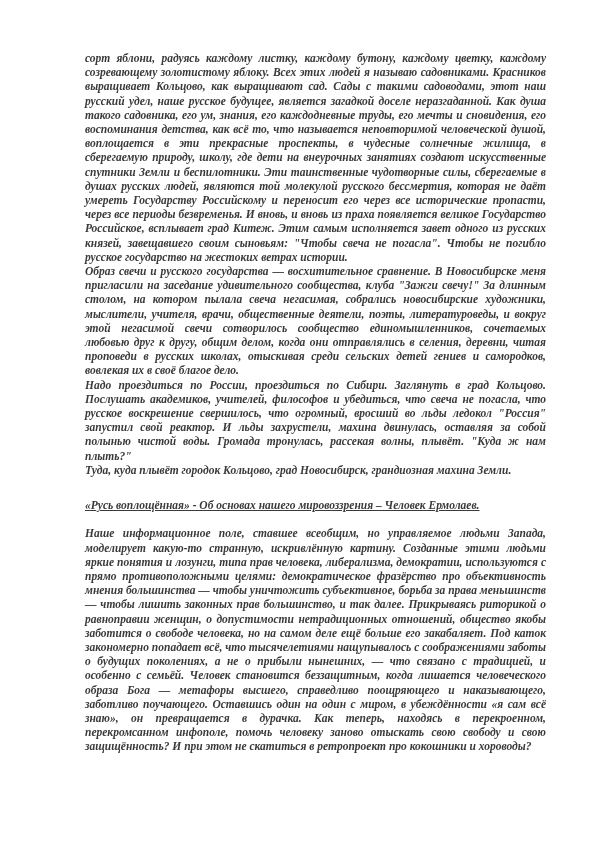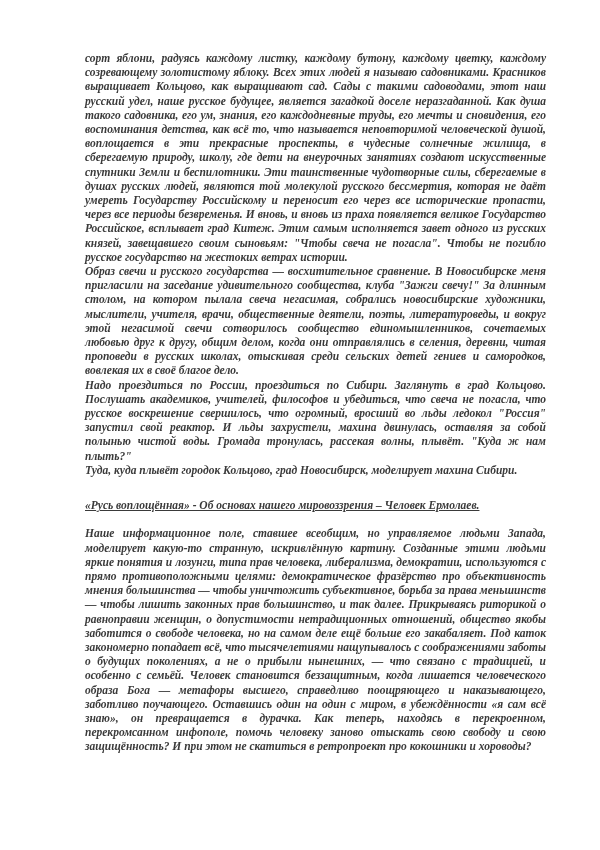--- a/index.html
+++ b/index.html
@@ -32,17 +32,17 @@
   }
 </style>
 </head>
 <body>
 
 <div class="page">
   <div class="text-block">
     <p>сорт яблони, радуясь каждому листку, каждому бутону, каждому цветку, каждому созревающему золотистому яблоку. Всех этих людей я называю садовниками. Красников выращивает Кольцово, как выращивают сад. Сады с такими садоводами, этот наш русский удел, наше русское будущее, является загадкой доселе неразгаданной. Как душа такого садовника, его ум, знания, его каждодневные труды, его мечты и сновидения, его воспоминания детства, как всё то, что называется неповторимой человеческой душой, воплощается в эти прекрасные проспекты, в чудесные солнечные жилища, в сберегаемую природу, школу, где дети на внеурочных занятиях создают искусственные спутники Земли и беспилотники. Эти таинственные чудотворные силы, сберегаемые в душах русских людей, являются той молекулой русского бессмертия, которая не даёт умереть Государству Российскому и переносит его через все исторические пропасти, через все периоды безвременья. И вновь, и вновь из праха появляется великое Государство Российское, всплывает град Китеж. Этим самым исполняется завет одного из русских князей, завещавшего своим сыновьям: "Чтобы свеча не погасла". Чтобы не погибло русское государство на жестоких ветрах истории.</p>
     <p>Образ свечи и русского государства — восхитительное сравнение. В Новосибирске меня пригласили на заседание удивительного сообщества, клуба "Зажги свечу!" За длинным столом, на котором пылала свеча негасимая, собрались новосибирские художники, мыслители, учителя, врачи, общественные деятели, поэты, литературоведы, и вокруг этой негасимой свечи сотворилось сообщество единомышленников, сочетаемых любовью друг к другу, общим делом, когда они отправлялись в селения, деревни, читая проповеди в русских школах, отыскивая среди сельских детей гениев и самородков, вовлекая их в своё благое дело.</p>
     <p>Надо проездиться по России, проездиться по Сибири. Заглянуть в град Кольцово. Послушать академиков, учителей, философов и убедиться, что свеча не погасла, что русское воскрешение свершилось, что огромный, вросший во льды ледокол "Россия" запустил свой реактор. И льды захрустели, махина двинулась, оставляя за собой полынью чистой воды. Громада тронулась, рассекая волны, плывёт. "Куда ж нам плыть?"</p>
-    <p>Туда, куда плывёт городок Кольцово, град Новосибирск, моделирует махина Сибири.</p>
+    <p>Туда, куда плывёт городок Кольцово, град Новосибирск, грандиозная махина Земли.</p>
     <p class="heading">«Русь воплощённая» - Об основах нашего мировоззрения – Человек Ермолаев.</p>
     <p>Наше информационное поле, ставшее всеобщим, но управляемое людьми Запада, моделирует какую-то странную, искривлённую картину. Созданные этими людьми яркие понятия и лозунги, типа прав человека, либерализма, демократии, используются с прямо противоположными целями: демократическое фразёрство про объективность мнения большинства — чтобы уничтожить субъективное, борьба за права меньшинств — чтобы лишить законных прав большинство, и так далее. Прикрываясь риторикой о равноправии женщин, о допустимости нетрадиционных отношений, общество якобы заботится о свободе человека, но на самом деле ещё больше его закабаляет. Под каток закономерно попадает всё, что тысячелетиями нащупывалось с соображениями заботы о будущих поколениях, а не о прибыли нынешних, — что связано с традицией, и особенно с семьёй. Человек становится беззащитным, когда лишается человеческого образа Бога — метафоры высшего, справедливо поощряющего и наказывающего, заботливо поучающего. Оставшись один на один с миром, в убеждённости «я сам всё знаю», он превращается в дурачка. Как теперь, находясь в перекроенном, перекромсанном инфополе, помочь человеку заново отыскать свою свободу и свою защищённость? И при этом не скатиться в ретропроект про кокошники и хороводы?</p>
   </div>
 </div>
 
 </body></html>

